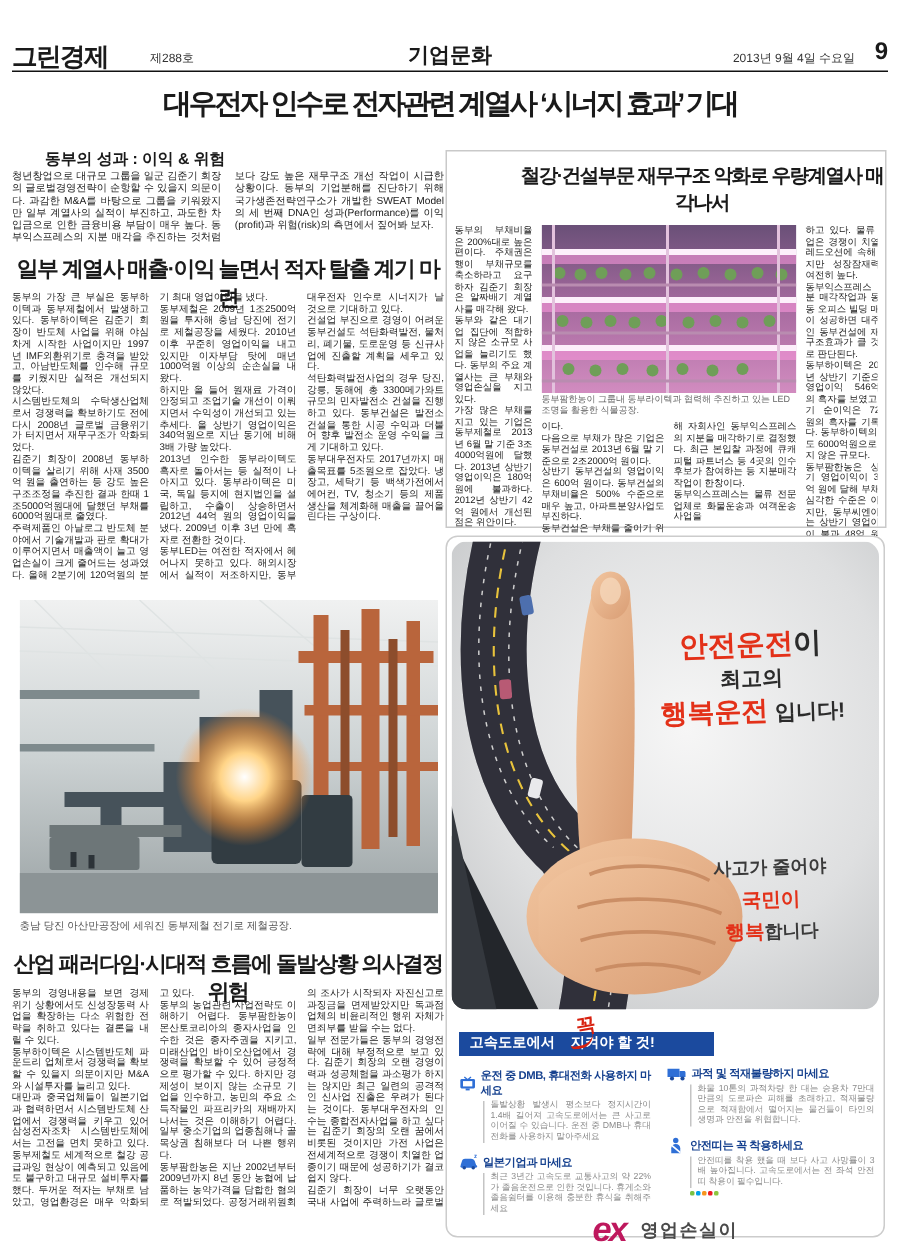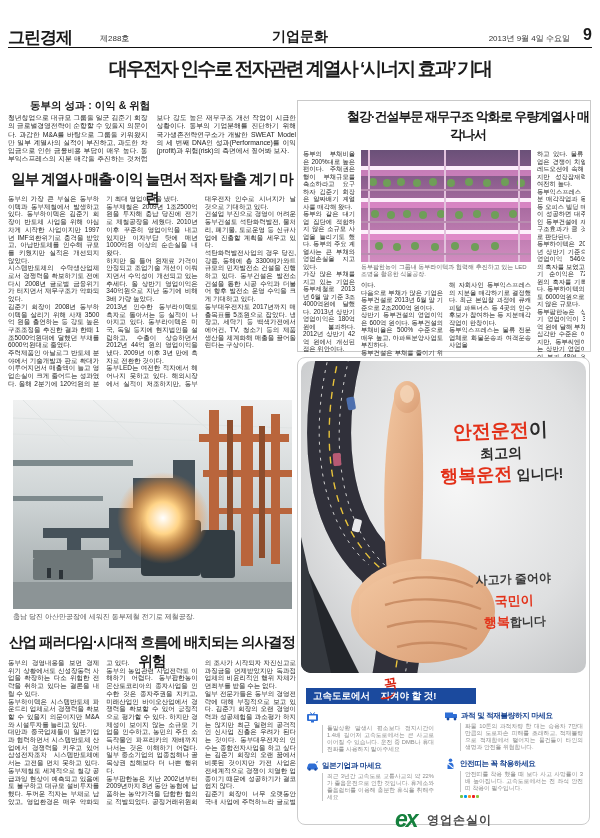--- a/index.html
+++ b/index.html
@@ -62,21 +62,21 @@
   .tipgrid{display:grid;grid-template-columns:128px 1fr;column-gap:10px;margin-top:8px;}
   .tip{margin-bottom:7px;}
   .tiphead{display:flex;align-items:center;gap:3px;}
   .tiphead .ttl{font-size:7.5px;font-weight:bold;color:#16418f;letter-spacing:-0.3px;}
   .tipbody{margin:2px 0 0 16px;padding-left:4px;border-left:1px solid #c4c4c4;
            font-size:5.8px;line-height:7px;color:#8a8a8a;text-align:justify;}
   .rcol .tip:first-child{margin-top:-2px;}
   .adlogo{position:absolute;left:0;right:0;top:430px;text-align:center;}
   .tagmarks{display:inline-block;vertical-align:top;position:relative;top:-4px;left:26px;height:4px;}
   .tagmarks i{display:inline-block;width:3px;height:3px;margin-right:1px;border-radius:1px;}
-  .exword{font-size:23px;font-weight:bold;font-style:italic;color:#15803d;letter-spacing:-2px;}
+  .exword{font-size:23px;font-weight:bold;font-style:italic;color:#be185d;letter-spacing:-2px;}
   .exname{font-size:12px;font-weight:bold;color:#4a4a4a;letter-spacing:1px;margin-left:6px;vertical-align:3px;}
   svg{display:block;}
 </style>
 </head>
 <body>
 
 <div class="page">
 
   <div class="hdr">
     <span class="paper-name">그린경제</span>
@@ -161,21 +161,21 @@
           <rect x="20" y="158" width="60" height="22" rx="2"></rect>
         </g>
       <g fill="#2c3338">
         <rect x="34" y="168" width="4" height="10"></rect>
           <rect x="46" y="170" width="4" height="9"></rect>
       </g>
     </svg>
   </div>
   <div class="cap1">충남 당진 아산만공장에 세워진 동부제철 전기로 제철공장.</div>
 
-  <div class="subhead sh2">산업 패러다임·시대적 흐름에 배치되는 의사결정 위험</div>
+  <div class="subhead sh2">산업 패러다임·시대적 흐름에 돌발상황 의사결정 위험</div>
   <div class="body3 b2">동부의 경영내용을 보면 경제 위기 상황에서도 신성장동력 사업을 확장하는 다소 위험한 전략을 취하고 있다는 결론을 내릴 수 있다.
 동부하이텍은 시스템반도체 파운드리 업체로서 경쟁력을 확보할 수 있을지 의문이지만 M&amp;A와 시설투자를 늘리고 있다.
 대만과 중국업체들이 일본기업과 협력하면서 시스템반도체 산업에서 경쟁력을 키우고 있어 삼성전자조차 시스템반도체에서는 고전을 면치 못하고 있다. 동부제철도 세계적으로 철강 공급과잉 현상이 예측되고 있음에도 불구하고 대규모 설비투자를 했다. 두꺼운 적자는 부채로 남았고, 영업환경은 매우 악화되고 있다.
 동부의 농업관련 사업전략도 이해하기 어렵다. 동부팜한농이 몬산토코리아의 종자사업을 인수한 것은 종자주권을 지키고, 미래산업인 바이오산업에서 경쟁력을 확보할 수 있어 긍정적으로 평가할 수 있다. 하지만 경제성이 보이지 않는 소규모 기업을 인수하고, 농민의 주요 소득작물인 파프리카의 재배까지 나서는 것은 이해하기 어렵다. 일부 중소기업의 업종침해나 골목상권 침해보다 더 나쁜 행위다.
 동부팜한농은 지난 2002년부터 2009년까지 8년 동안 농협에 납품하는 농약가격을 담합한 혐의로 적발되었다. 공정거래위원회의 조사가 시작되자 자진신고로 과징금을 면제받았지만 독과점업체의 비윤리적인 행위 자체가 면죄부를 받을 수는 없다.
 일부 전문가들은 동부의 경영전략에 대해 부정적으로 보고 있다. 김준기 회장의 오랜 경영이력과 성공체험을 과소평가 하지는 않지만 최근 일련의 공격적인 신사업 진출은 우려가 된다는 것이다. 동부대우전자의 인수는 종합전자사업을 하고 싶다는 김준기 회장의 오랜 꿈에서 비롯된 것이지만 가전 사업은 전세계적으로 경쟁이 치열한 업종이기 때문에 성공하기가 결코 쉽지 않다.
 김준기 회장이 너무 오랫동안 국내 사업에 주력하느라 글로벌 시장 진출에 너무 늦게 시동을 건 것은 아닌지 의문이다.</div>
 
   <div class="boxart">
     <div class="boxhead">철강·건설부문 재무구조 악화로 우량계열사 매각나서</div>
@@ -325,20 +325,21 @@
         <div class="lcol">
           <div class="tip">
             <div class="tiphead">
               <svg width="13" height="11" viewBox="0 0 13 11">
                   <rect x="1" y="2" width="11" height="7" rx="1" fill="#2f6fd6"></rect>
                   <rect x="3" y="3.5" width="7" height="4" fill="#fff"></rect>
                   <line x1="4" y1="0.5" x2="6.5" y2="2.5" stroke="#2f6fd6" stroke-width="1"></line>
                   <line x1="9" y1="0.5" x2="6.5" y2="2.5" stroke="#2f6fd6" stroke-width="1"></line>
                   <rect x="5" y="9" width="3" height="1.5" fill="#2f6fd6"></rect>
                 </svg>
+              <span class="ttl">운전 중 DMB, 휴대전화 사용하지 마세요</span>
             </div>
             <div class="tipbody">돌발상황 발생시 평소보다 정지시간이 1.4배 길어져 고속도로에서는 큰 사고로 이어질 수 있습니다.
 운전 중 DMB나 휴대전화를 사용하지 말아주세요</div>
           </div>
           <div class="tip">
             <div class="tiphead">
               <svg width="13" height="11" viewBox="0 0 13 11">
                   <path d="M1,8 L2,5 C2.3,4 3,3.5 4,3.5 L8,3.5 C9,3.5 10,4 10.5,5 L11.5,8 Z" fill="#2f6fd6"></path>
                   <rect x="1" y="7.5" width="11" height="2" rx="1" fill="#2f6fd6"></rect>
                   <circle cx="3.5" cy="9.5" r="1.2" fill="#1b4a9e"></circle>

